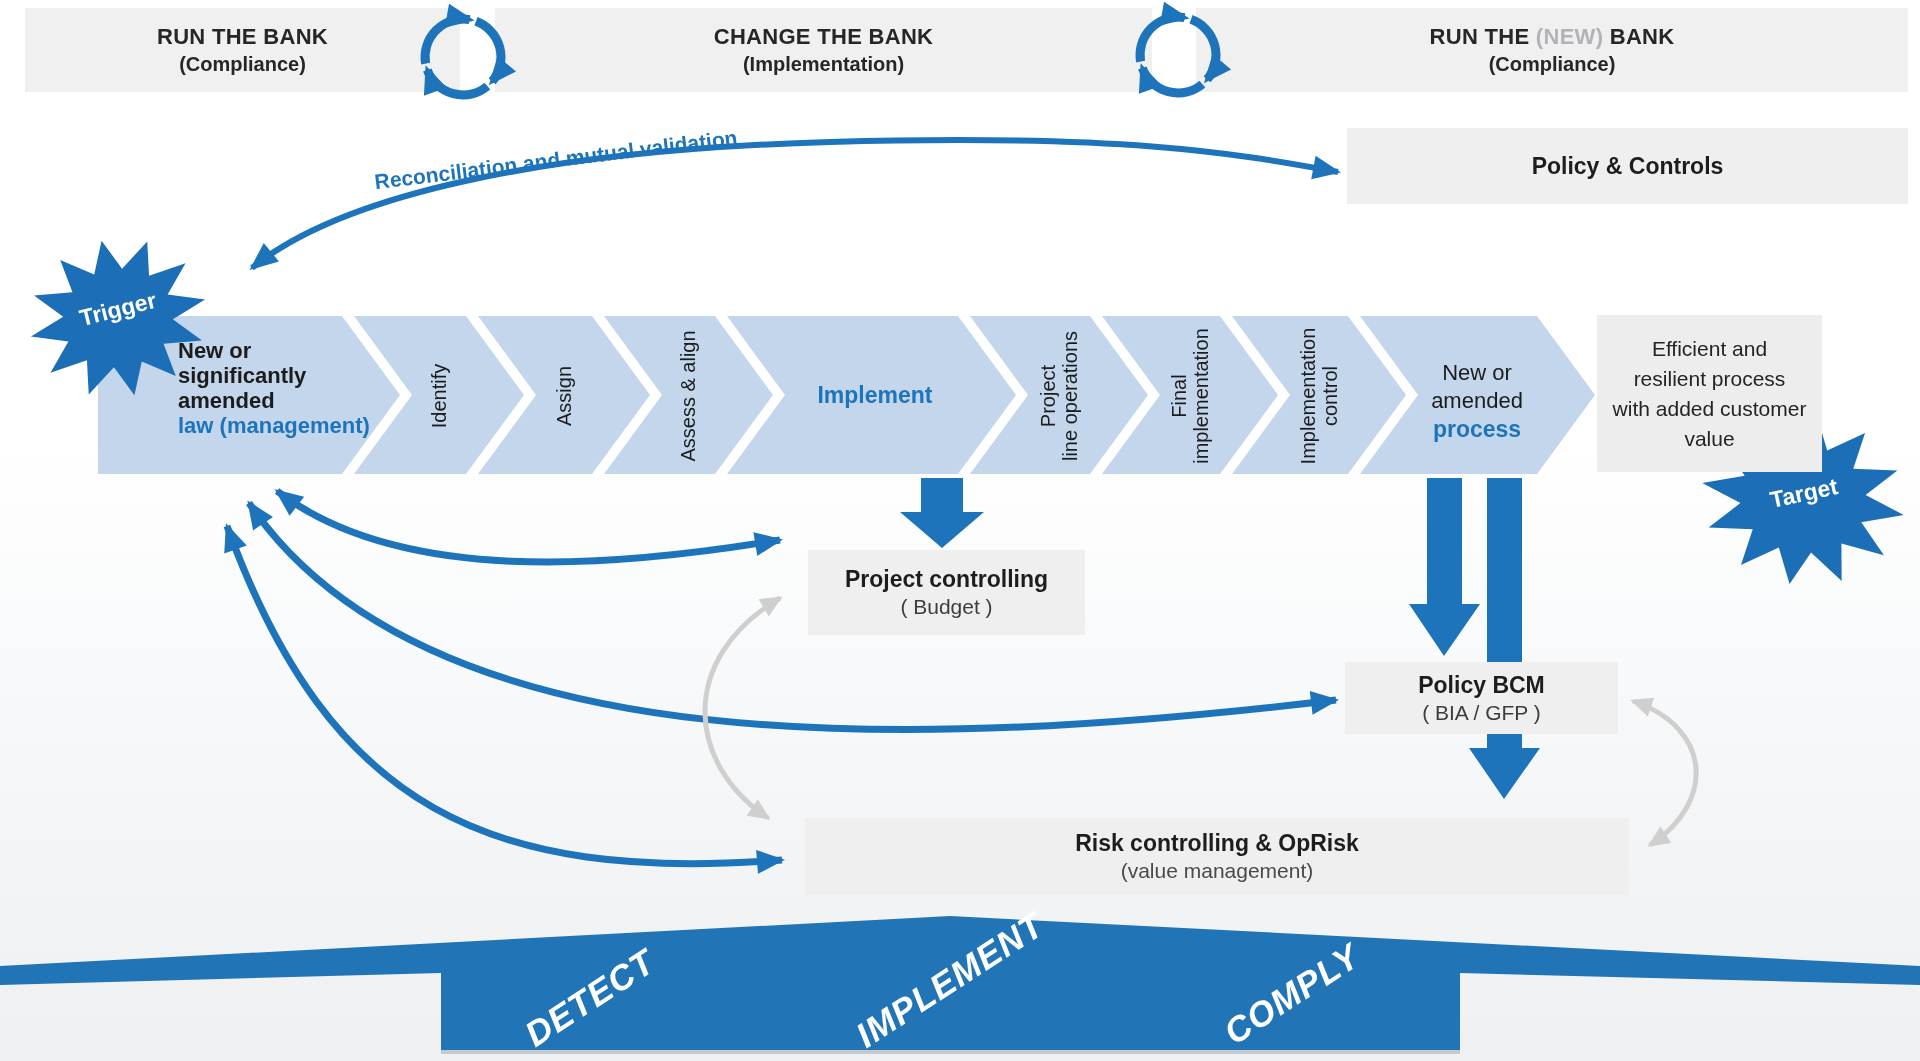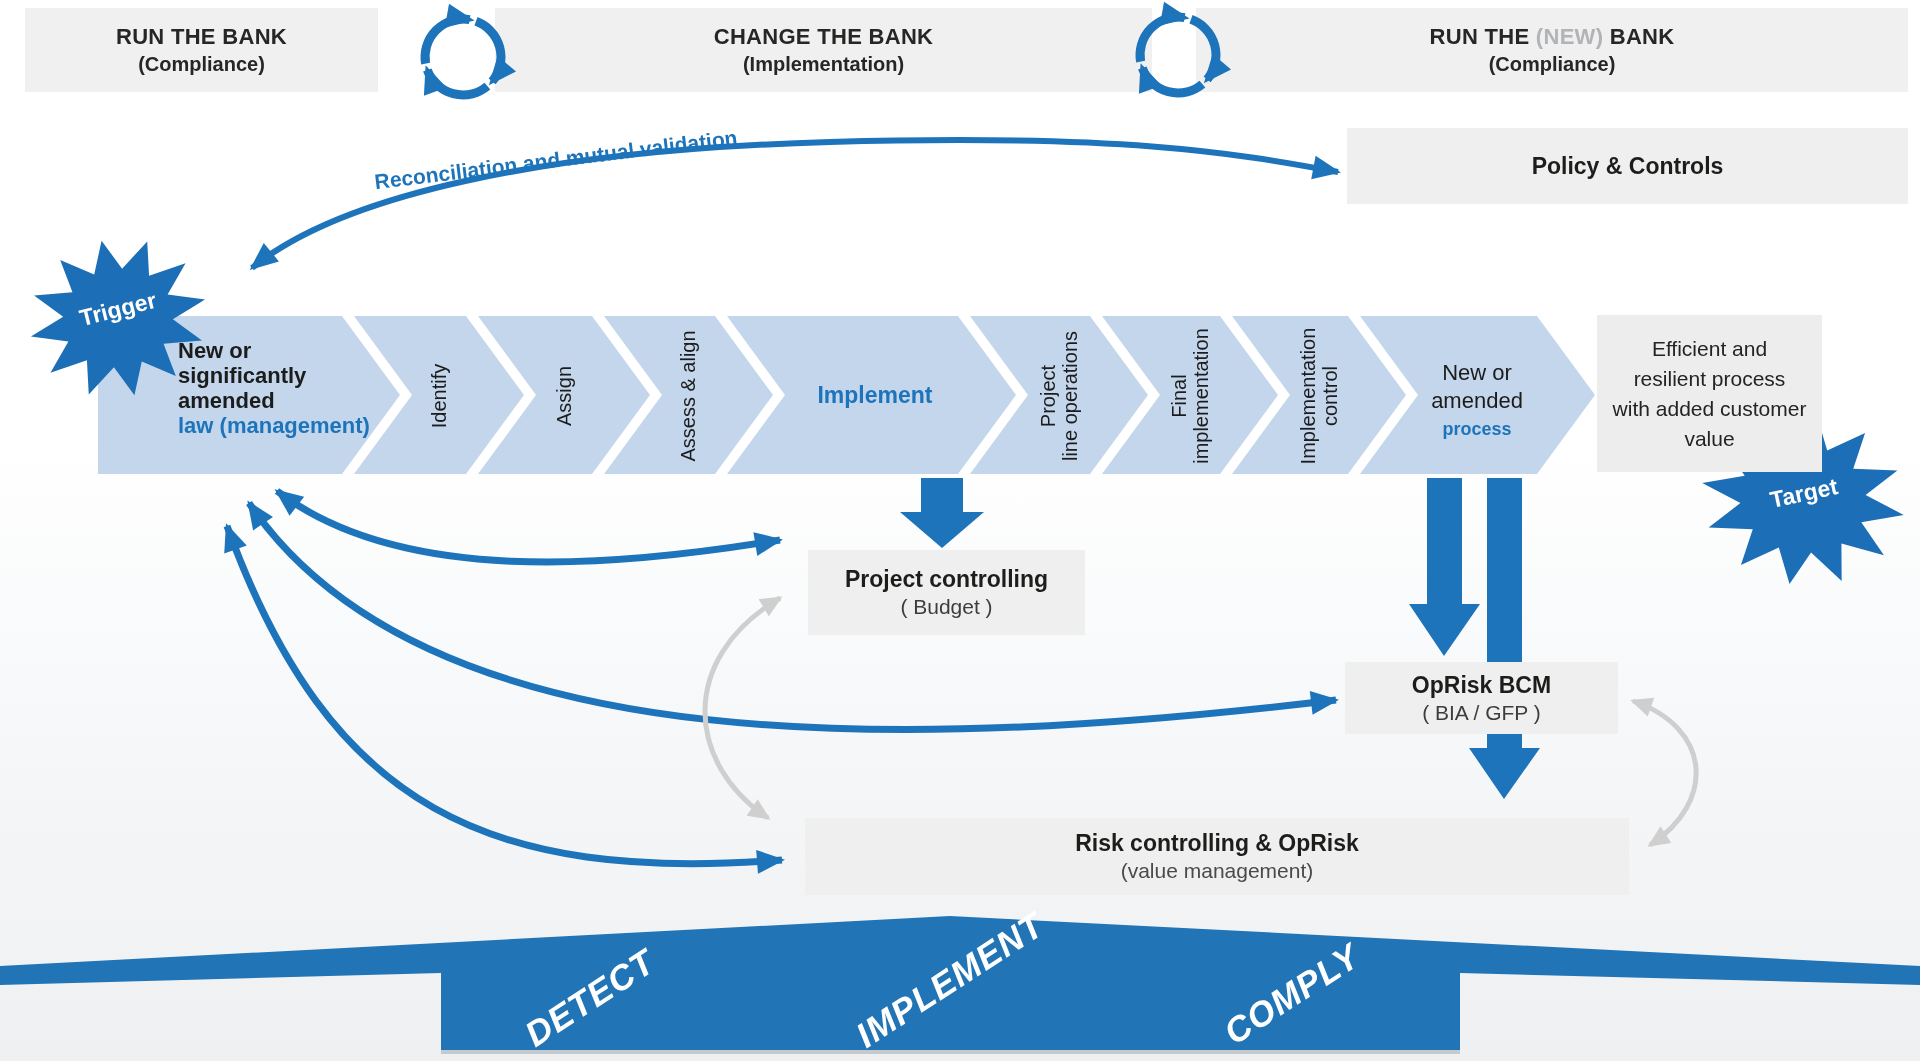--- a/index.html
+++ b/index.html
@@ -18,21 +18,21 @@
   .gbox{position:absolute;background:#efefef;display:flex;flex-direction:column;justify-content:center;align-items:center;row-gap:2px;}
   .btitle{font-size:23px;font-weight:bold;color:#1d1d1b;white-space:nowrap;}
   .bsub{font-size:21px;color:#3d3d3c;white-space:nowrap;}
   
   .vlabel{position:absolute;transform:translate(-50%,-50%) rotate(-90deg);font-size:20px;line-height:22px;color:#1c1c1c;text-align:center;white-space:nowrap;}
   .vlabel span{display:block;}
   .step1{position:absolute;left:178px;top:338px;font-size:22px;font-weight:bold;line-height:25px;color:#1c1c1c;}
   .accent{color:#1d74ba;}
   .implement{position:absolute;left:775px;top:382px;width:200px;text-align:center;font-size:23px;font-weight:bold;color:#1d74ba;}
   .step9{position:absolute;left:1377px;top:359px;width:200px;text-align:center;font-size:22px;line-height:28px;color:#1c1c1c;}
-  .step9 .accent{font-weight:bold;font-size:18px;}
+  .step9 .accent{font-weight:bold;font-size:23px;}
   
   .recon{position:absolute;left:365px;top:148px;width:382px;text-align:center;font-size:21px;font-weight:bold;color:#1d74ba;transform:rotate(-7deg);white-space:nowrap;}
   .starlbl{position:absolute;color:#fff;font-weight:bold;font-size:23px;text-align:center;white-space:nowrap;}
   .bigword{position:absolute;color:#fff;font-weight:bold;font-style:italic;font-size:35px;letter-spacing:1px;text-align:center;transform:rotate(-33deg);white-space:nowrap;}
   .outcome{font-size:21px;line-height:28px;color:#242424;background:#ededee;}
 </style>
 </head>
 <body>
 
 <div id="canvas">
@@ -79,21 +79,21 @@
       <path d="M780,598 C676,660 688,765 768,818" marker-start="url(#mg)" marker-end="url(#mg)"></path>
       <path d="M1633,701 C1712,728 1716,802 1650,845" marker-start="url(#mg)" marker-end="url(#mg)"></path>
     </g>
 
     <g fill="#1c6fb6">
       <path transform="translate(118,318) rotate(-12) scale(0.89,0.79)" d="M0,-100 L16,-60 L50,-87 L44,-44 L87,-50 L60,-16 L100,0 L60,16 L87,50 L44,44 L50,87 L16,60 L0,100 L-16,60 L-50,87 L-44,44 L-87,50 L-60,16 L-100,0 L-60,-16 L-87,-50 L-44,-44 L-50,-87 L-16,-60 Z"></path>
       <path transform="translate(1803,499) rotate(9) scale(1.02,0.86)" d="M0,-100 L16,-60 L50,-87 L44,-44 L87,-50 L60,-16 L100,0 L60,16 L87,50 L44,44 L50,87 L16,60 L0,100 L-16,60 L-50,87 L-44,44 L-87,50 L-60,16 L-100,0 L-60,-16 L-87,-50 L-44,-44 L-50,-87 L-16,-60 Z"></path>
     </g>
   </svg>
 
-  <div class="hband" style="left:25px;width:353px;">
+  <div class="hband" style="left:25px;width:435px;">
     <div class="htitle">RUN THE BANK</div>
     <div class="hsub">(Compliance)</div>
   </div>
   <div class="hband" style="left:495px;width:657px;">
     <div class="htitle">CHANGE THE BANK</div>
     <div class="hsub">(Implementation)</div>
   </div>
   <div class="hband" style="left:1196px;width:712px;text-align:right;">
     <div class="htitle"><span>RUN THE </span><span class="muted">(NEW)</span><span> BANK</span></div>
     <div class="hsub">(Compliance)</div>
@@ -109,21 +109,21 @@
   </div>
 
   <div class="gbox outcome" style="left:1597px;top:315px;width:225px;height:157px;background:#ededee;">
     <div>Efficient and</div>
     <div>resilient process</div>
     <div>with added customer</div>
     <div>value</div>
   </div>
 
   <div class="gbox" style="left:1345px;top:662px;width:273px;height:72px;">
-    <div class="btitle">OpRisk BCM</div>
+    <div class="btitle">Policy BCM</div>
     <div class="bsub">( BIA / GFP )</div>
   </div>
 
   <div class="gbox" style="left:805px;top:818px;width:824px;height:77px;">
     <div class="btitle">Risk controlling &amp; OpRisk</div>
     <div class="bsub" style="color:#4a4a4a;">(value management)</div>
   </div>
 
   <div class="step1">
     <div>New or</div>

